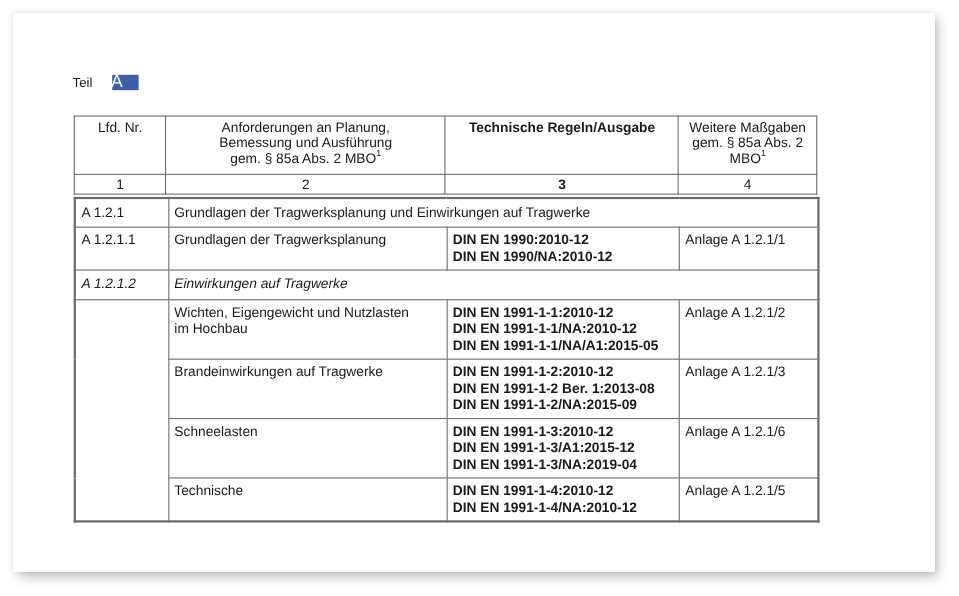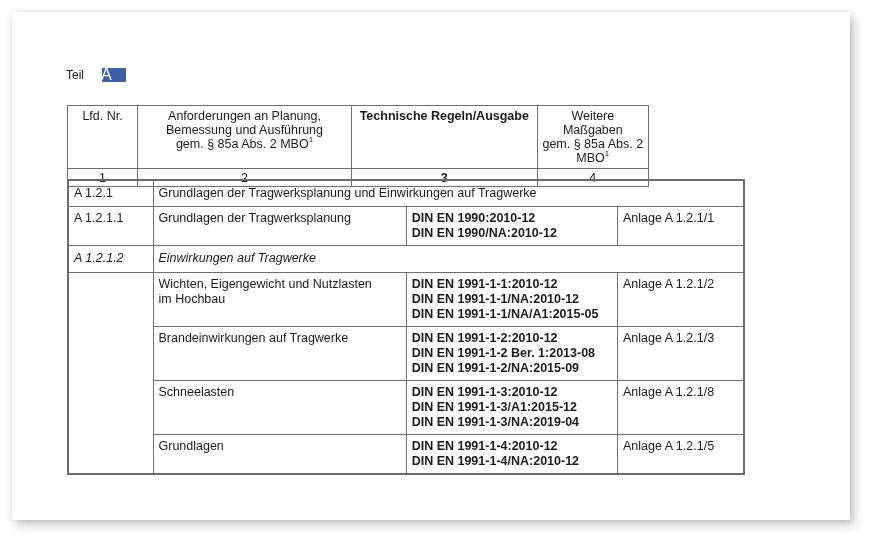--- a/index.html
+++ b/index.html
@@ -17,21 +17,21 @@
   }
   .teil-label { margin-right:18px; }
   .teil-badge {
     width:24px; height:14px; background:#3e5fa8; position:relative; display:inline-block;
   }
   .teil-badge span {
     position:absolute; left:-1px; top:-2px; color:#fff; font-size:16px; font-weight:normal;
     line-height:18px;
   }
   table { border-collapse:collapse; position:absolute; font-size:12.5px; }
-  .head-table { left:67px; top:105px; width:582px; }
+  .head-table { left:67px; top:105px; width:676px; }
   .head-table td { border:1px solid #6d6d6d; text-align:center; vertical-align:top; padding:3px 4px; line-height:14px; }
   .head-table tr.h1 td { height:46px; }
   .head-table tr.h2 td { height:13px; padding:2px 4px 1px 4px; }
   .body-table { left:67px; top:179px; width:678px; border:2px solid #6a6a6a; }
   .body-table td { border:1px solid #6d6d6d; vertical-align:top; padding:4px 5px; line-height:15px; text-align:left; }
   .body-table tr.section td { font-weight:normal; height:15px; padding-top:5px; padding-bottom:5px; }
   .body-table tr.sub td { height:15px; padding-top:5px; padding-bottom:6px;font-style:italic; }
   .c1 { width:74px; }
   .c2 { width:244px; }
   .c3 { width:202px;font-weight:bold; }
@@ -128,25 +128,25 @@
   </tr>
   <tr>
     <td class="c2">
       <span class="line">Schneelasten</span>
     </td>
     <td class="c3">
       <span class="line">DIN EN 1991-1-3:2010-12</span>
       <span class="line">DIN EN 1991-1-3/A1:2015-12</span>
       <span class="line">DIN EN 1991-1-3/NA:2019-04</span>
     </td>
-    <td class="c4">Anlage A 1.2.1/8</td>
+    <td class="c4">Anlage A 1.2.1/6</td>
   </tr>
   <tr>
     <td class="c2">
-      <span class="line">Grundlagen</span>
+      <span class="line">Technische</span>
     </td>
     <td class="c3">
       <span class="line">DIN EN 1991-1-4:2010-12</span>
       <span class="line">DIN EN 1991-1-4/NA:2010-12</span>
     </td>
     <td class="c4">Anlage A 1.2.1/5</td>
   </tr>
 </tbody>
   </table>
 

